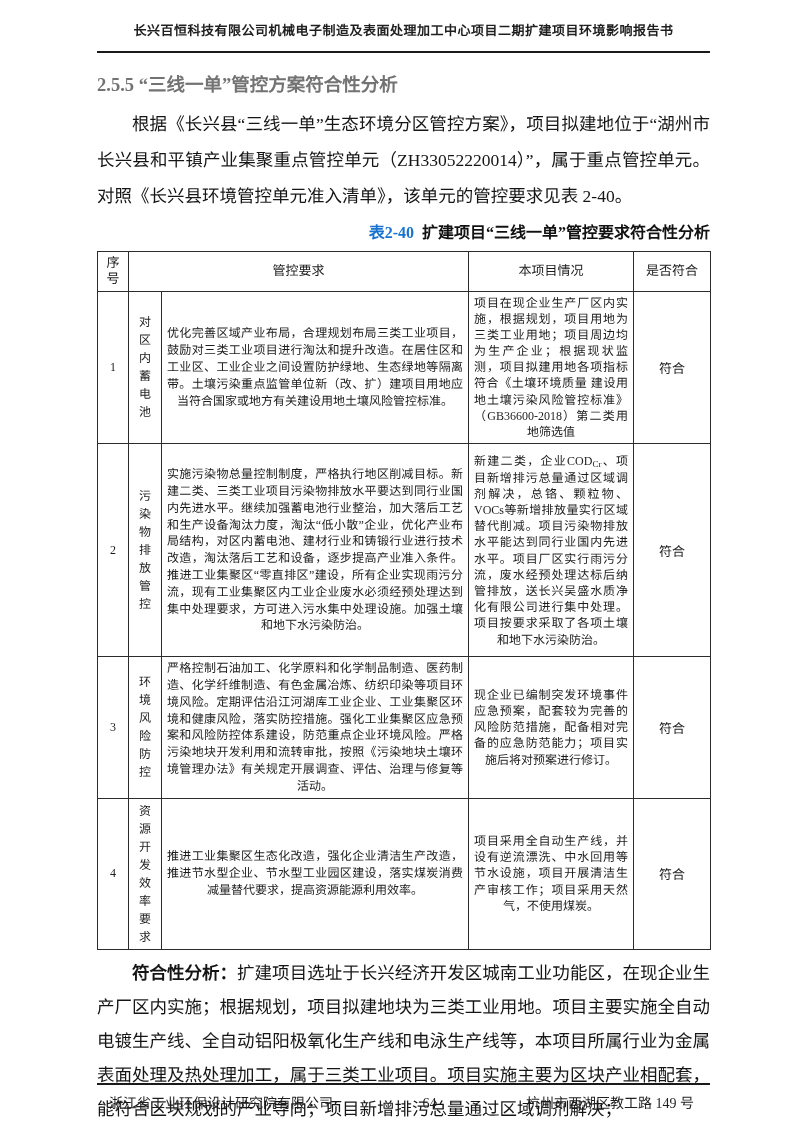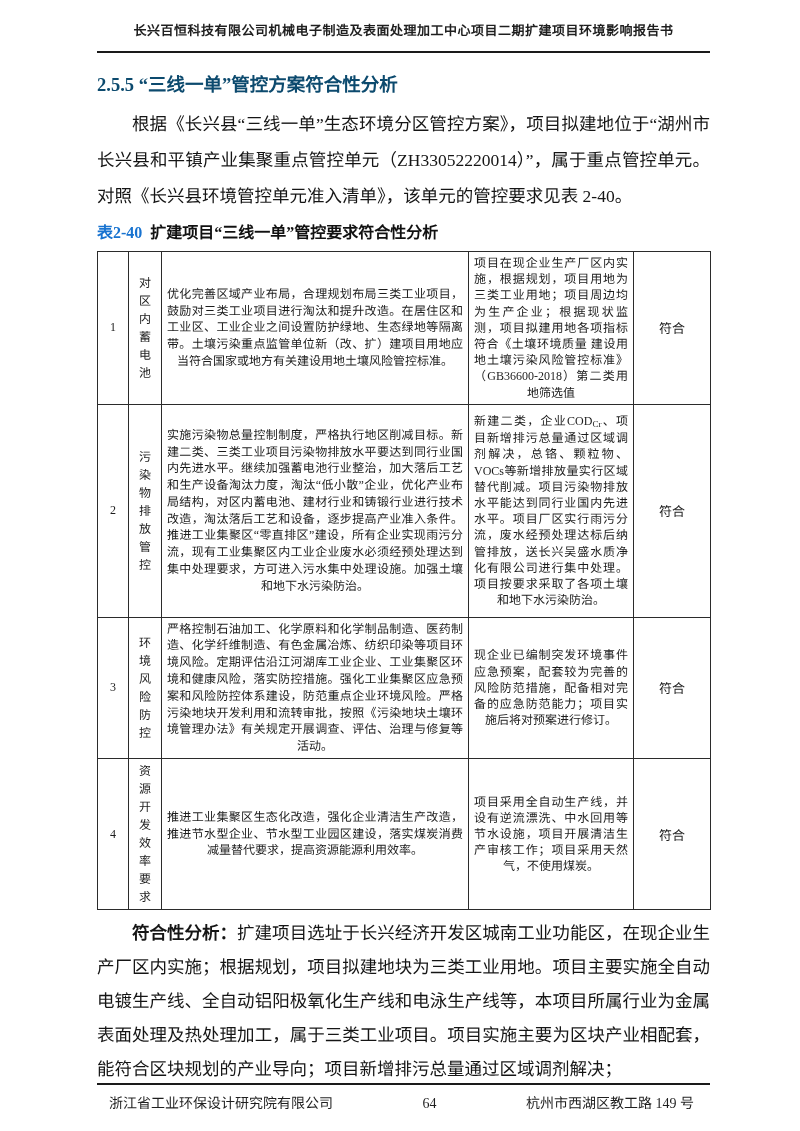--- a/index.html
+++ b/index.html
@@ -19,32 +19,32 @@
   .doc-header .title {
     display: block; text-align: center;
     font-size: 13px; font-weight: bold; letter-spacing: 0.5px;
     color: #1f1f1f;
   }
   .header-rule { border-bottom: 2.5px solid #1a1a1a; margin-top: 12px; }
 
   
   .section-heading {
     margin-top: 17px;
-    font-size: 18.5px; font-weight: bold; color: #0c4a6e;
+    font-size: 18.5px; font-weight: bold; color: #737373;
   }
   .intro {
     margin-top: 10px;
     font-size: 17.5px; line-height: 36px;
     text-align: justify; text-justify: inter-ideograph;
     text-indent: 2em; color: #151515;
   }
 
   
   .table-caption {
-    margin-top: 5px; text-align: left;
+    margin-top: 5px; text-align: right;
     font-size: 16px; font-weight: bold; color: #111;
   }
   .table-caption .label { margin-right: 8px; }
 
   
   table.compliance {
     margin-top: 8px;
     width: 613px; border-collapse: collapse; table-layout: fixed;
     font-size: 12px; color: #1c1c1c;
   }
@@ -111,20 +111,26 @@
 
   <table class="compliance">
     <colgroup>
       <col style="width:31px">
         <col style="width:33px">
         <col style="width:307px">
         <col style="width:165px">
         <col style="width:77px">
     </colgroup>
     <tbody>
+      <tr class="head-row">
+        <th>序号</th>
+        <th colspan="2">管控要求</th>
+        <th>本项目情况</th>
+        <th>是否符合</th>
+      </tr>
 
       <tr class="row-1">
         <td class="c-no">1</td>
         <td class="c-cat">对区内蓄电池</td>
         <td class="c-req">优化完善区域产业布局，合理规划布局三类工业项目，鼓励对三类工业项目进行淘汰和提升改造。在居住区和工业区、工业企业之间设置防护绿地、生态绿地等隔离带。土壤污染重点监管单位新（改、扩）建项目用地应当符合国家或地方有关建设用地土壤风险管控标准。</td>
         <td class="c-sit">项目在现企业生产厂区内实施，根据规划，项目用地为三类工业用地；项目周边均为生产企业；根据现状监测，项目拟建用地各项指标符合《土壤环境质量 建设用地土壤污染风险管控标准》（GB36600-2018）第二类用地筛选值</td>
         <td class="c-comp">符合</td>
       </tr>
 
       <tr class="row-2">

